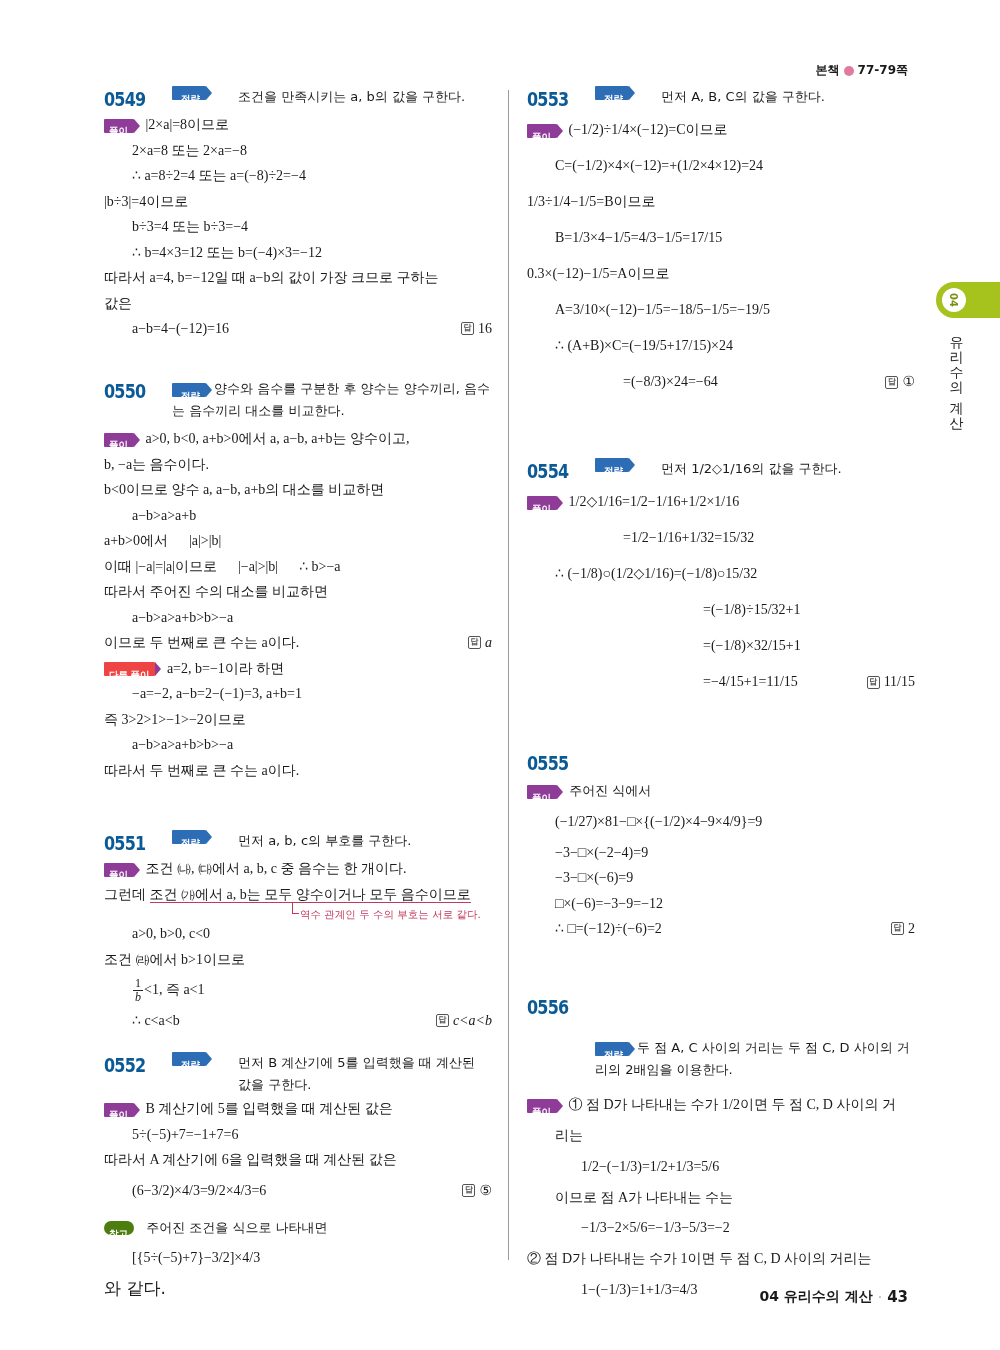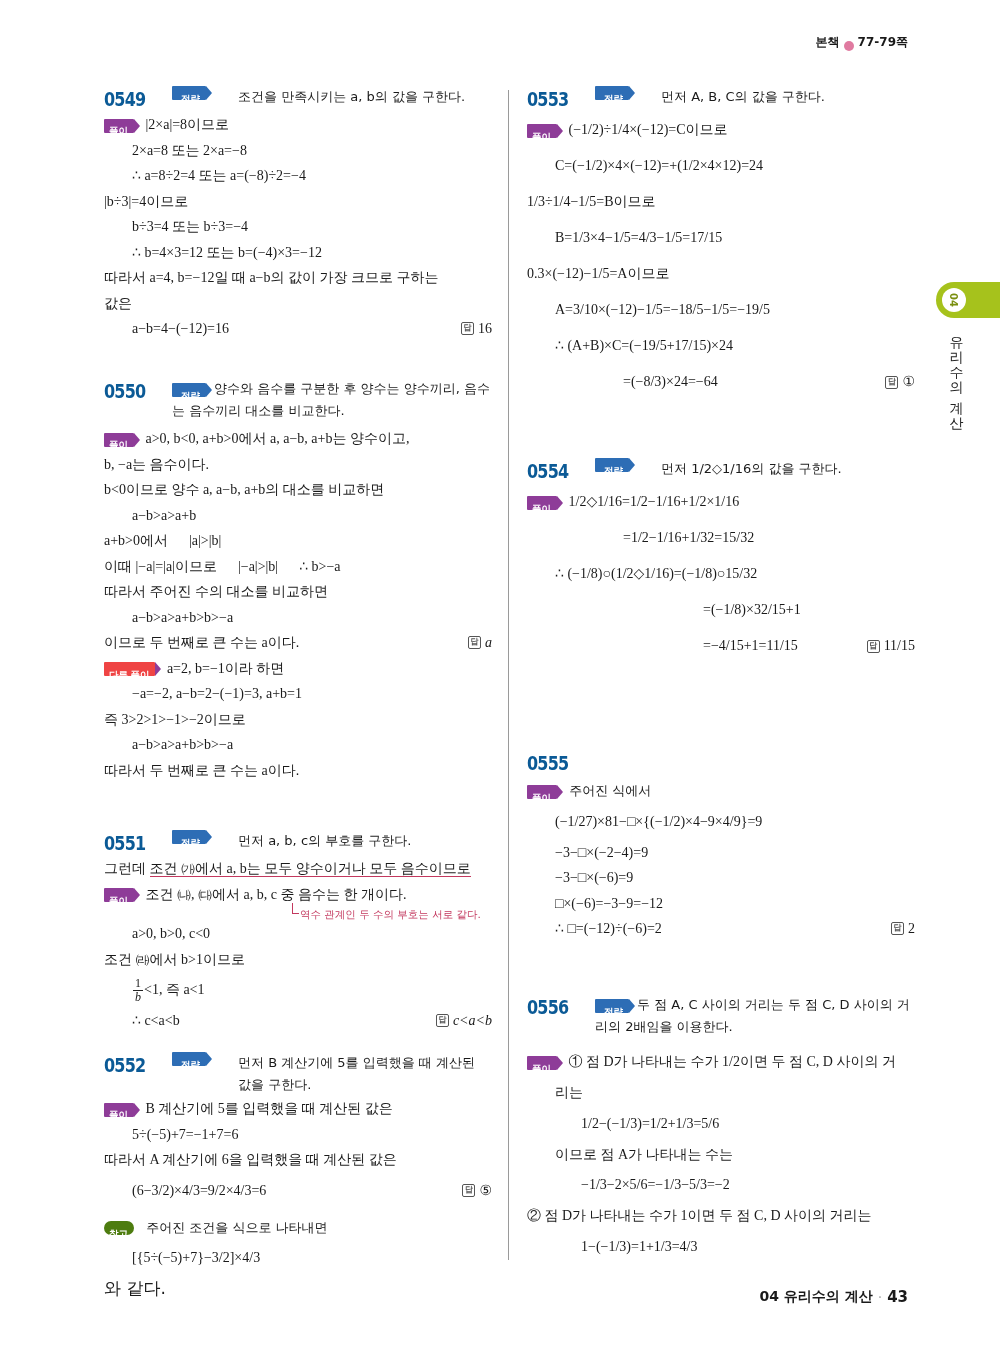--- a/index.html
+++ b/index.html
@@ -1,21 +1,21 @@
 <!DOCTYPE html>
 <html><head>
 <meta charset="utf-8">
 <style>
   * { box-sizing: border-box; margin: 0; padding: 0; }
   html, body { width: 1000px; height: 1350px; background: #ffffff; overflow: hidden; }
   body { position: relative; font-family: "DejaVu Sans", "Liberation Sans", sans-serif; color: #1a1a1a; }
   .serif { font-family: "Liberation Serif", "DejaVu Serif", serif; }
   .it { font-style: italic; font-family: "Liberation Serif", "DejaVu Serif", serif; }
 
-  .header-ref { position: absolute; top: 34px; right: 92px; font-size: 12px; font-weight: bold; display: flex; align-items: flex-end; gap: 4px; }
+  .header-ref { position: absolute; top: 62px; right: 92px; font-size: 12px; font-weight: bold; display: flex; align-items: center; gap: 4px; }
   .header-ref .dot { width: 10px; height: 10px; border-radius: 50%; background: #e07aa0; display: inline-block; }
 
   .divider { position: absolute; left: 508px; top: 90px; width: 1px; height: 1170px; background: #9a9a9a; }
 
   .col { position: absolute; top: 86px; width: 388px; font-size: 14px; line-height: 25.5px; }
   .col.left { left: 104px; }
   .col.right { left: 527px; }
 
   .problem { margin-bottom: 22px; }
   .phead { display: flex; align-items: flex-start; gap: 24px; }
@@ -115,22 +115,22 @@
     <div class="line ind serif">a−b&gt;a&gt;a+b&gt;b&gt;−a</div>
     <div class="line serif">따라서 두 번째로 큰 수는 a이다.</div>
   </section>
 
   <section class="problem" style="margin-top:20px;height:200px;">
     <div class="phead">
       <span class="pnum">0551</span>
       <span class="tag strategy">전략</span>
       <span class="strat-text">먼저 a, b, c의 부호를 구한다.</span>
     </div>
+    <div class="line serif"><span class="tag sol">풀이</span> <span>조건 ㈏, ㈐에서 a, b, c 중 음수는 한 개이다.</span></div>
     <div class="line serif"><span>그런데 </span><span class="underline-red">조건 ㈎에서 a, b는 모두 양수이거나 모두 음수이므로</span></div>
-    <div class="line serif"><span class="tag sol">풀이</span> <span>조건 ㈏, ㈐에서 a, b, c 중 음수는 한 개이다.</span></div>
     <div class="note-red">역수 관계인 두 수의 부호는 서로 같다.</div>
     <div class="line ind serif">a&gt;0, b&gt;0, c&lt;0</div>
     <div class="line serif">조건 ㈑에서 b&gt;1이므로</div>
     <div class="line ind serif tall"><span class="frac">
           <span class="n">1</span>
           <span class="it">b</span>
         </span><span>&lt;1, 즉 a&lt;1</span></div>
     <div class="line ind serif">
       <span>∴ c&lt;a&lt;b</span>
       <span class="ans">
@@ -188,20 +188,21 @@
 
   <section class="problem" style="margin-top:18px;height:270px;">
     <div class="phead tall">
       <span class="pnum">0554</span>
       <span class="tag strategy">전략</span>
       <span class="strat-text">먼저 1/2◇1/16의 값을 구한다.</span>
     </div>
     <div class="line serif tall"><span class="tag sol">풀이</span> <span>1/2◇1/16=1/2−1/16+1/2×1/16</span></div>
     <div class="line ind3 serif tall">=1/2−1/16+1/32=15/32</div>
     <div class="line ind serif tall">∴ (−1/8)○(1/2◇1/16)=(−1/8)○15/32</div>
+    <div class="line ind4 serif tall">=(−1/8)÷15/32+1</div>
     <div class="line ind4 serif tall">=(−1/8)×32/15+1</div>
     <div class="line ind4 serif tall">
       <span>=−4/15+1=11/15</span>
       <span class="ans">
           <span class="ans-icon">답</span>
           <span>11/15</span>
         </span>
     </div>
   </section>
 
@@ -219,21 +220,21 @@
       <span class="ans">
           <span class="ans-icon">답</span>
           <span>2</span>
         </span>
     </div>
   </section>
 
   <section class="problem" style="margin-top:18px;">
     <div class="phead">
       <span class="pnum">0556</span>
-      <span class="strat-text" style="white-space:normal;"><span class="tag strategy">전략</span><span>두 점 A, C 사이의 거리는 두 점 C, D 사이의 거리의 2배임을 이용한다.</span></span>
+      <span class="strat-text" style="white-space:normal;margin-top:43px;"><span class="tag strategy">전략</span><span>두 점 A, C 사이의 거리는 두 점 C, D 사이의 거리의 2배임을 이용한다.</span></span>
     </div>
     <div class="line serif tall" style="margin-top:6px"><span class="tag sol">풀이</span> <span>① 점 D가 나타내는 수가 1/2이면 두 점 C, D 사이의 거</span></div>
     <div class="line ind serif">리는</div>
     <div class="line ind2 serif tall">1/2−(−1/3)=1/2+1/3=5/6</div>
     <div class="line ind serif">이므로 점 A가 나타내는 수는</div>
     <div class="line ind2 serif tall">−1/3−2×5/6=−1/3−5/3=−2</div>
     <div class="line serif">② 점 D가 나타내는 수가 1이면 두 점 C, D 사이의 거리는</div>
     <div class="line ind2 serif tall">1−(−1/3)=1+1/3=4/3</div>
   </section>
 </div>

